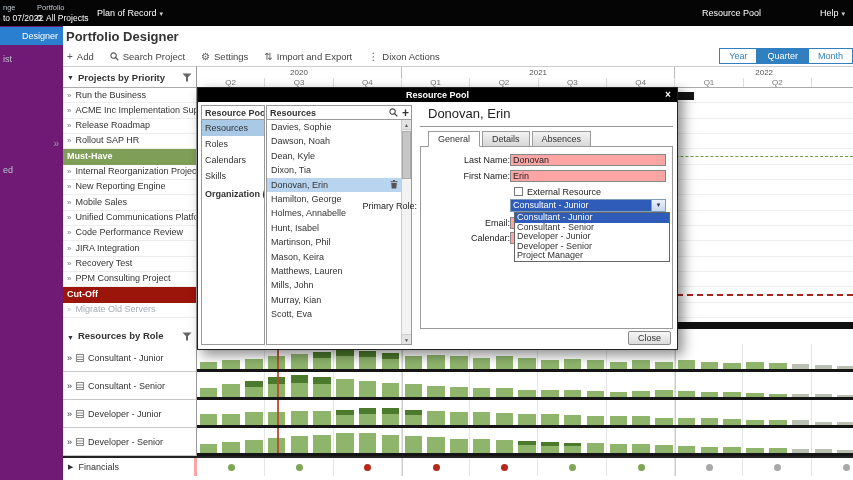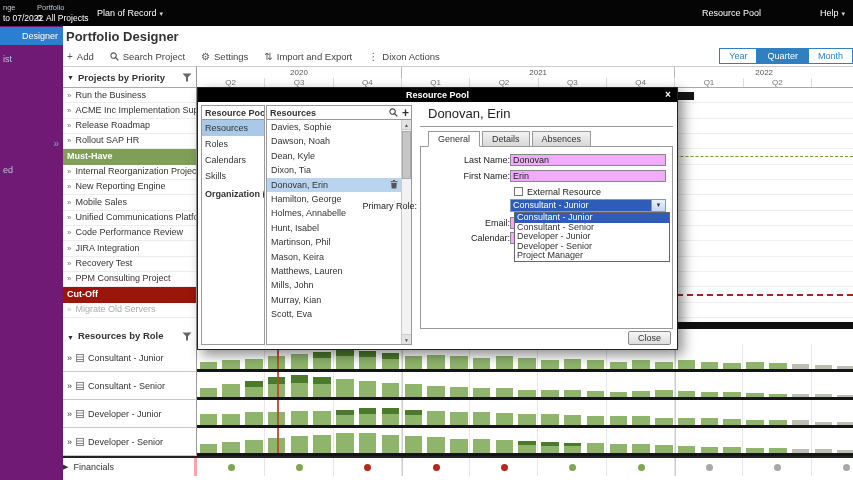--- a/index.html
+++ b/index.html
@@ -68,21 +68,21 @@
   #res-rows { position:absolute; left:0; top:318px; width:790px; }
   .res-row { display:flex; height:28px; }
   .res-label { width:134px; border-right:1px solid #999; border-bottom:1px solid #c9c9c9; font-size:9px; color:#333; display:flex; align-items:center; gap:4px; padding-left:4px; white-space:nowrap; overflow:hidden; cursor:pointer; }
   .res-bars { flex:1; position:relative; border-bottom:3px solid #151515; overflow:hidden; }
   .bar { position:absolute; bottom:0; width:17.5px; background:#8fb56c; display:flex; flex-direction:column; }
   .bar.gray { background:#b9c0b2; }
   .bar .ov { width:100%; height:35%; background:#4c7a2c; }
 
   
   #fin-band { position:absolute; left:0; top:430px; width:790px; height:20px; display:flex; border-top:2px solid #222; }
-  #fin-label { width:134px; border-right:3px solid #fca5a5; display:flex; align-items:center; gap:5px; font-size:9px; color:#333; }
+  #fin-label { width:134px; border-right:3px solid #fca5a5; display:flex; align-items:center; gap:5px; padding-left:5px; font-size:9px; color:#333; }
   #fin-dots { flex:1; position:relative; }
   .dot { position:absolute; top:6px; width:7px; height:7px; border-radius:50%; }
   .dot.green { background:#7fa653; }
   .dot.red { background:#b5281a; }
   .dot.gray { background:#a8a8a8; }
 
   
   #modal { position:absolute; left:197px; top:87px; width:481px; height:263px; background:#fff; border:1px solid #222; box-shadow:5px 5px 12px rgba(0,0,0,.45); z-index:60; font-size:9px; }
   #m-titlebar { height:14px; background:#000; color:#fff; font-weight:bold; text-align:center; line-height:14px; position:relative; }
   #m-close { position:absolute; right:3px; top:0; width:12px; height:14px; line-height:13px; text-align:center; color:#fff; font-size:10px; cursor:pointer; }
@@ -105,21 +105,21 @@
   .sc-dn { bottom:0; border-top:1px solid #ccc; }
   #sc-thumb { position:absolute; left:0; top:11px; width:9px; height:48px; background:#c6c6c6; border:1px solid #aaa; cursor:pointer; }
   #m-detail { position:absolute; left:222px; top:16px; width:253px; bottom:4px; }
   #d-title { font-size:13px; color:#222; padding:2px 0 5px 8px; border-bottom:1px solid #999; }
   #d-tabs { display:flex; margin-left:8px; margin-top:4px; height:16px; }
   .d-tab { height:16px; line-height:15px; padding:0 9px; background:linear-gradient(#f3f3f3,#d7d7d7); border:1px solid #9a9a9a; margin-right:2px; cursor:pointer; position:relative; }
   .d-tab.active { background:#fff; border-bottom:1px solid #fff; z-index:2; }
   #d-box { border:1px solid #9a9a9a; height:183px; position:relative; background:#fff; margin-top:-1px; }
   .f-row { position:absolute; left:0; right:4px; height:13px; display:flex; align-items:center; }
   .f-lab { display:inline-block; width:89px; text-align:right; margin-right:0; color:#222; flex:none; }
-  .f-in { width:156px; height:12px; border:1px solid #888; font-family:inherit; font-size:9px; padding:0 2px; color:#222; background:#f0abfc; }
+  .f-in { width:156px; height:12px; border:1px solid #888; font-family:inherit; font-size:9px; padding:0 2px; color:#222; background:#fca5a5; }
   .cb { width:9px; height:9px; border:1px solid #777; background:#fff; margin-left:93px; flex:none; cursor:pointer; }
   .cb-lab { margin-left:4px; color:#222; }
   #combo { margin-left:93px; width:156px; height:13px; border:1px solid #7f9db9; display:flex; background:#fff; cursor:pointer; }
   #combo-text { flex:1; background:#2e5cb8; color:#fff; line-height:11px; padding:0 2px; white-space:nowrap; overflow:hidden; }
   #combo-btn { width:14px; border-left:1px solid #7f9db9; background:linear-gradient(#eaf1fc,#c6d7f0); text-align:center; font-size:6px; line-height:11px; color:#334; }
   #dd { position:absolute; left:93px; top:65px; width:156px; border:1px solid #666; background:#fff; z-index:5; }
   .dd-item { height:9.6px; line-height:9.6px; padding-left:2px; white-space:nowrap; overflow:hidden; cursor:pointer; }
   .dd-item.sel { background:#2e5cb8; color:#fff; }
   #close-btn { position:absolute; right:2px; bottom:0; width:43px; height:14px; font-family:inherit; font-size:9px; color:#333; background:linear-gradient(#f7f7f7,#dcdcdc); border:1px solid #888; border-radius:2px; cursor:pointer; }
   svg { display:block; }

